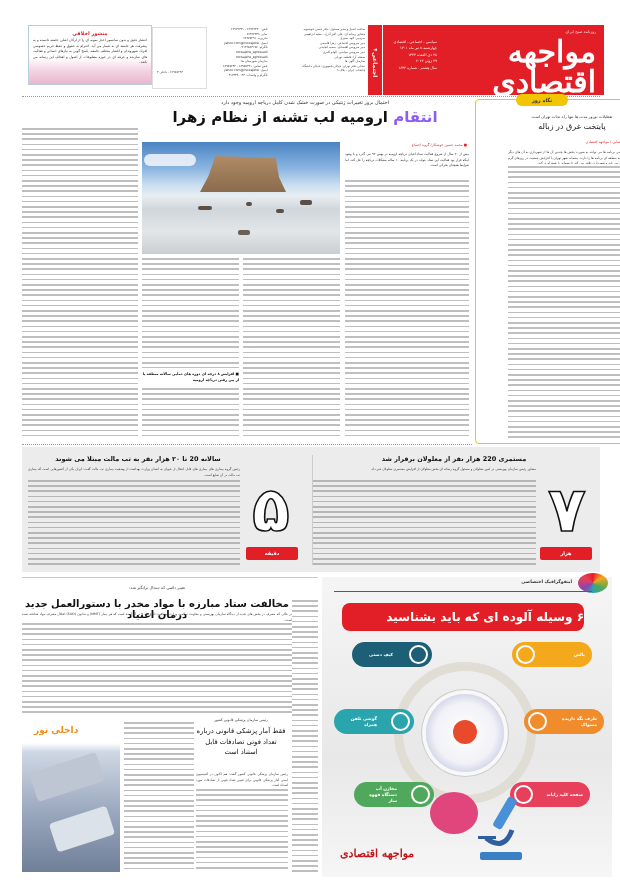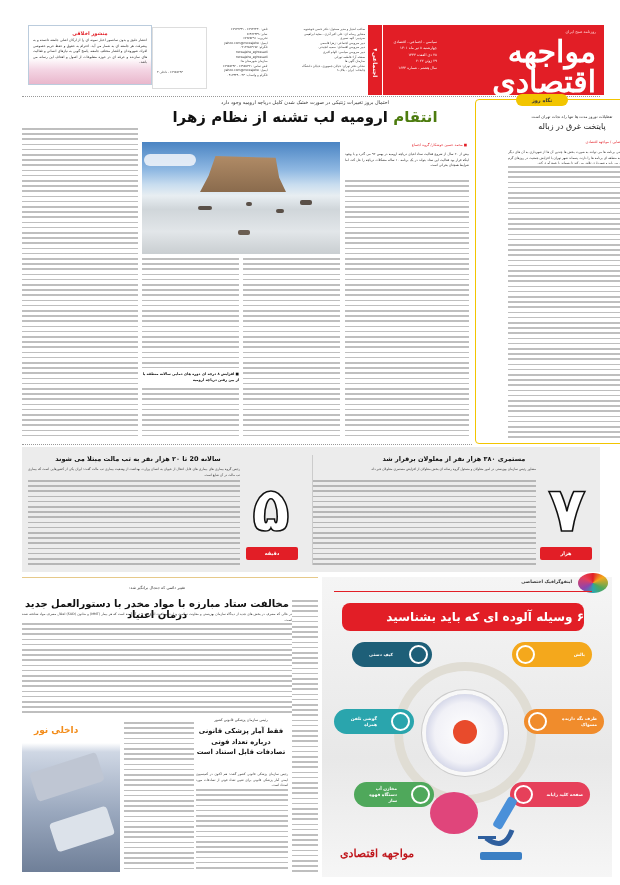--- a/index.html
+++ b/index.html
@@ -16,21 +16,21 @@
 #ethics{left:28px;top:25px;width:124px;height:60px;border:1px solid #bcd;background:linear-gradient(to bottom,#fff 0,#fff 55%,#f4d6e4 75%,#e9b7cc 100%)}
 #ethics h4{color:#e21e26;font-size:5px;text-align:center;margin-top:4px}
 #ethics p{font-size:3.4px;line-height:5.6px;padding:2px 4px;text-align:justify;color:#222}
 #nigah{left:475px;top:99px;width:168px;height:345px;border:1.5px solid #f2c500;border-radius:4px}
 #nigah .tab{position:absolute;left:40px;top:-6px;width:52px;height:12px;background:#f2c500;border-radius:6px;color:#333;font-size:5px;font-weight:bold;text-align:center;line-height:12px}
 #nigah .kicker{position:absolute;right:6px;top:14px;width:128px;text-align:center;font-size:4px;color:#333}
 #nigah .title{position:absolute;right:6px;top:22px;width:128px;text-align:center;font-size:8px;color:#222}
 #nigah .byline{position:absolute;right:8px;top:40px;font-size:3.5px;color:#e21e26}
 #main-kicker{left:140px;top:99px;width:330px;text-align:center;font-size:5px;color:#333}
 #main-title{left:140px;top:108px;width:330px;text-align:center;font-size:15px;font-weight:bold;color:#111;line-height:18px}
-#main-title .hl{color:#4d7c0f}
+#main-title .hl{color:#8b5cf6}
 #photo{left:142px;top:142px;width:198px;height:112px;background:linear-gradient(to bottom,#4a84c3 0,#8fb8e2 25%,#c8ddef 38%,#e8eef2 48%,#d0d6da 60%,#e2e6e9 80%,#c9ced1 100%);overflow:hidden}
 #photo .mesa{position:absolute;left:58px;top:14px;width:86px;height:36px;background:linear-gradient(to bottom,#b08b66,#8a6b4d);clip-path:polygon(18% 0,88% 5%,92% 60%,100% 100%,0 100%,10% 55%)}
 #photo .cloud{position:absolute;left:2px;top:12px;width:52px;height:12px;background:#f3f6fa;border-radius:8px;opacity:.85}
 #photo .rock{position:absolute;background:#5a5048;border-radius:2px}
 #byline-main{left:345px;top:143px;width:122px;font-size:3.5px;color:#e21e26}
 .dotline{border-top:1px dotted #999}
 #sec2{left:22px;top:447px;width:578px;height:125px;background:#ececec}
 .sec2h{font-size:6.5px;font-weight:bold;color:#111;text-align:center}
 .bignum{width:46px;height:70px;font-family:"DejaVu Sans",sans-serif;font-size:62px;font-weight:bold;color:#fff;-webkit-text-stroke:1.6px #111;text-align:center;line-height:70px}
 .numbtn{width:52px;height:13px;background:#e21e26;border-radius:2px;color:#fff;font-size:5px;font-weight:bold;text-align:center;line-height:13px}
@@ -42,21 +42,21 @@
 .pill .dot{position:absolute;width:19px;height:19px;border-radius:50%;border:2.5px solid #fff;top:3px}
 #ring{position:absolute;left:72px;top:85px;width:142px;height:142px;border-radius:50%;border:9px solid #e0ddd4}
 #core{position:absolute;left:104px;top:117px;width:78px;height:78px;border-radius:50%;background:radial-gradient(circle,#fff 0,#f1f1f7 55%,#cfd2e6 75%,#8486c4 80%,#fff 82%,#eee 100%);box-shadow:0 0 0 4px #f8f8f8,0 0 0 5px #ccc}
 #virus{position:absolute;left:131px;top:143px;width:24px;height:24px;border-radius:50%;background:#e84b2c}
 #bubble{position:absolute;left:108px;top:215px;width:48px;height:42px;border-radius:50%;background:#e0457b}
 #scope{position:absolute;left:150px;top:215px;width:52px;height:70px}
 #hl2{left:22px;top:598px;width:270px;text-align:center;font-size:10px;font-weight:bold;color:#111}
 #kick2{left:22px;top:585px;width:270px;text-align:center;font-size:4px;color:#333}
 #adbox{left:22px;top:722px;width:98px;height:150px;background:linear-gradient(to bottom,#fff 0,#fff 14%,#cfd7e4 20%,#9aa8be 60%,#6f7f98 100%);overflow:hidden}
 #adbox .lg{position:absolute;left:12px;top:3px;font-size:9px;font-weight:bold;color:#f28c1a}
-#hl3{left:196px;top:726px;width:90px;text-align:center;font-size:6.8px;font-weight:bold;line-height:10.5px;color:#111}
+#hl3{left:196px;top:726px;width:90px;text-align:center;font-size:6.8px;font-weight:normal;line-height:10.5px;color:#111}
 </style>
 </head>
 <body>
 
 <div id="masthead" class="abs">
   <div class="sub">روزنامه صبح ایران</div>
   <div class="logo">مواجهه اقتصادی</div>
 </div>
 <div id="mastinfo" class="abs">
   <div>سیاسی - اجتماعی - اقتصادی</div>
@@ -143,21 +143,21 @@
 <div class="abs" style="left:142px;top:372px;width:97px;font-size:3.6px;line-height:5.6px;font-weight:bold;color:#111">
   <span>■ افزایش ۸ درجه ای دوره های دمایی سالانه منطقه با از بین رفتن دریاچه ارومیه</span>
 </div>
 <div class="abs lines" style="left:142px;top:388px;width:97px;height:52px"></div>
 <div class="abs lines" style="left:22px;top:128px;width:116px;height:312px"></div>
 
 <div class="abs dotline" style="left:22px;top:444px;width:450px"></div>
 
 <div id="sec2" class="abs">
 
-  <div class="abs sec2h" style="right:6px;top:8px;width:280px">مستمری ۳۸۰ هزار نفر از معلولان برقرار شد</div>
+  <div class="abs sec2h" style="right:6px;top:8px;width:280px">مستمری 220 هزار نفر از معلولان برقرار شد</div>
   <div class="abs bignum" style="right:10px;top:28px">۷</div>
   <div class="abs numbtn" style="right:8px;top:100px">هزار</div>
   <div class="abs txt" style="right:64px;top:20px;width:224px;height:100px">
     <div style="height:12px;overflow:hidden">مشاور رئیس سازمان بهزیستی در امور معلولان و مسئول گروه رسانه ای بخش معلولان از افزایش مستمری معلولان خبر داد.</div>
     <div class="lines" style="height:86px;margin-top:1px"></div>
   </div>
 
   <div class="abs sec2h" style="left:6px;top:8px;width:220px">سالانه 20 تا ۲۰ هزار نفر به تب مالت مبتلا می شوند</div>
   <div class="abs bignum" style="left:226px;top:28px">۵</div>
   <div class="abs numbtn" style="left:224px;top:100px">دقیقه</div>

